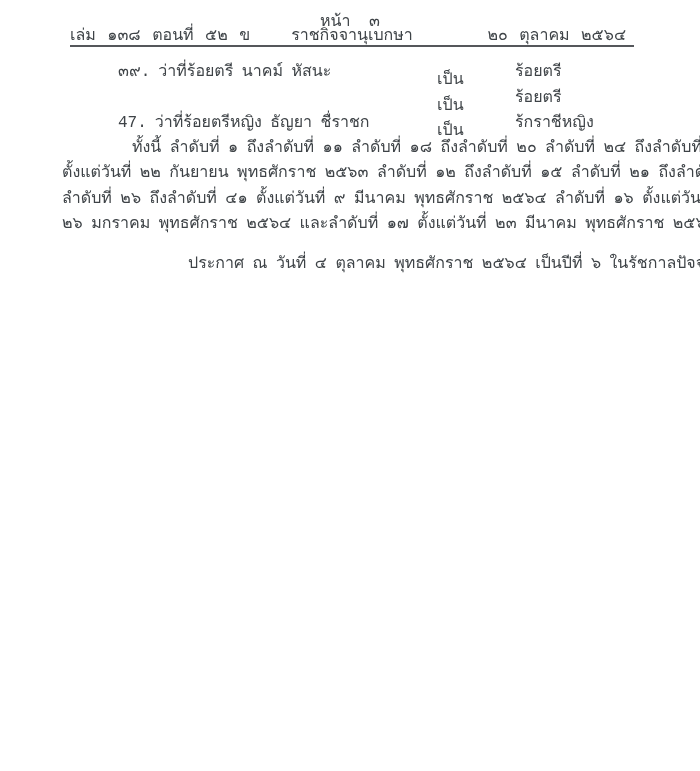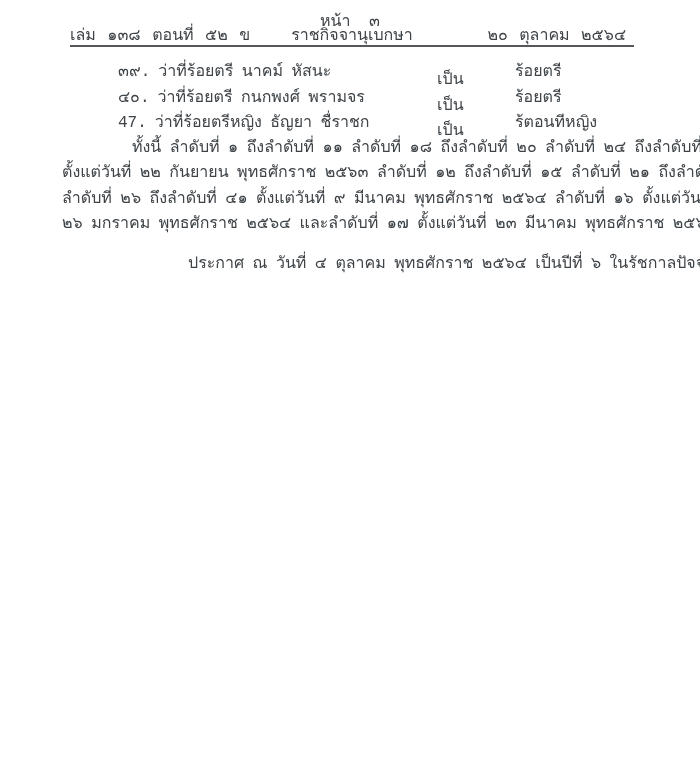--- a/index.html
+++ b/index.html
@@ -127,32 +127,29 @@
 
   <div class="promotions">
     <div class="promotion-row">
       <span class="promotion-numname">
         <span class="promotion-num">๓๙.</span><span>ว่าที่ร้อยตรี นาคม์ หัสนะ</span>
       </span>
       <span class="promotion-to">เป็น</span>
       <span class="promotion-rank">ร้อยตรี</span>
     </div>
     <div class="promotion-row">
-      <span class="promotion-numname">
-        <span class="promotion-num">๔๐.</span><span>ว่าที่ร้อยตรี กนกพงศ์ พรามจร</span>
-      </span>
       <span class="promotion-to">เป็น</span>
       <span class="promotion-rank">ร้อยตรี</span>
     </div>
     <div class="promotion-row">
       <span class="promotion-numname">
         <span class="promotion-num">47.</span><span>ว่าที่ร้อยตรีหญิง ธัญยา ชื่ราชก</span>
       </span>
       <span class="promotion-to">เป็น</span>
-      <span class="promotion-rank">ร้ตอนทีหญิง</span>
+      <span class="promotion-rank">ร้กราชีหญิง</span>
     </div>
   </div>
 
   <div class="effective-paragraph">
     <div class="para-line">ทั้งนี้ ลำดับที่ ๑ ถึงลำดับที่ ๑๑ ลำดับที่ ๑๘ ถึงลำดับที่ ๒๐ ลำดับที่ ๒๔ ถึงลำดับที่ ๒๕</div>
     <div class="para-line">ตั้งแต่วันที่ ๒๒ กันยายน พุทธศักราช ๒๕๖๓ ลำดับที่ ๑๒ ถึงลำดับที่ ๑๕ ลำดับที่ ๒๑ ถึงลำดับที่ ๒๓</div>
     <div class="para-line">ลำดับที่ ๒๖ ถึงลำดับที่ ๔๑ ตั้งแต่วันที่ ๙ มีนาคม พุทธศักราช ๒๕๖๔ ลำดับที่ ๑๖ ตั้งแต่วันที่</div>
     <div class="para-line">๒๖ มกราคม พุทธศักราช ๒๕๖๔ และลำดับที่ ๑๗ ตั้งแต่วันที่ ๒๓ มีนาคม พุทธศักราช ๒๕๖๔</div>
   </div>
 

